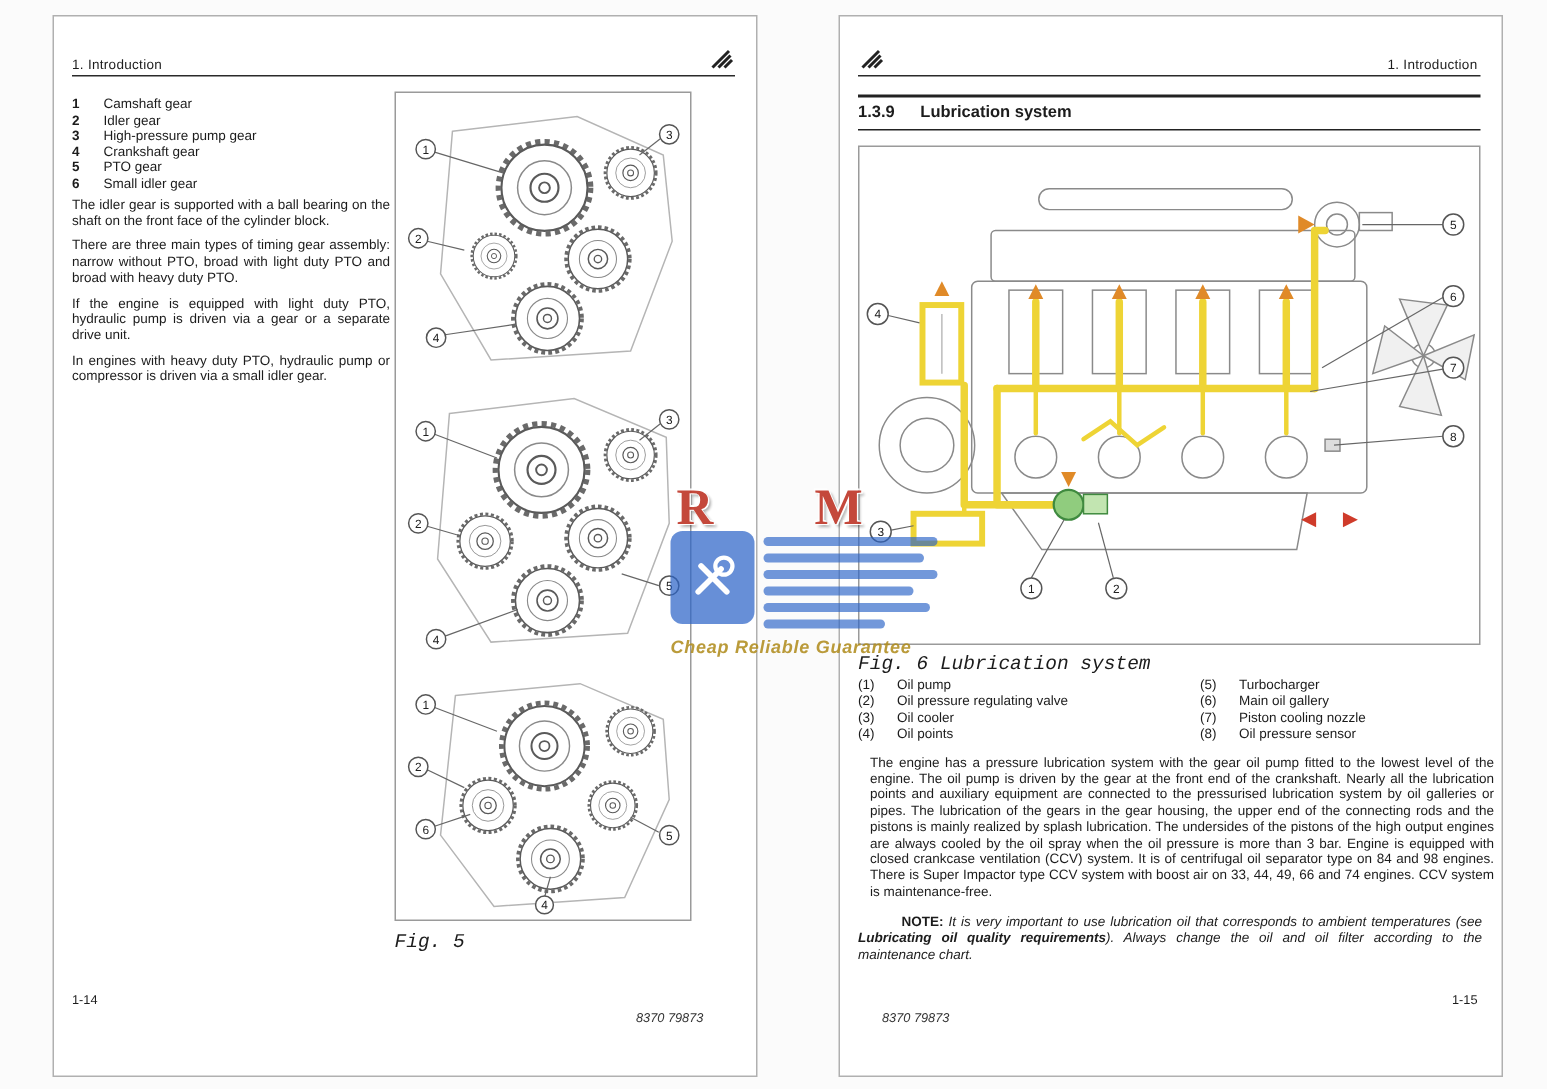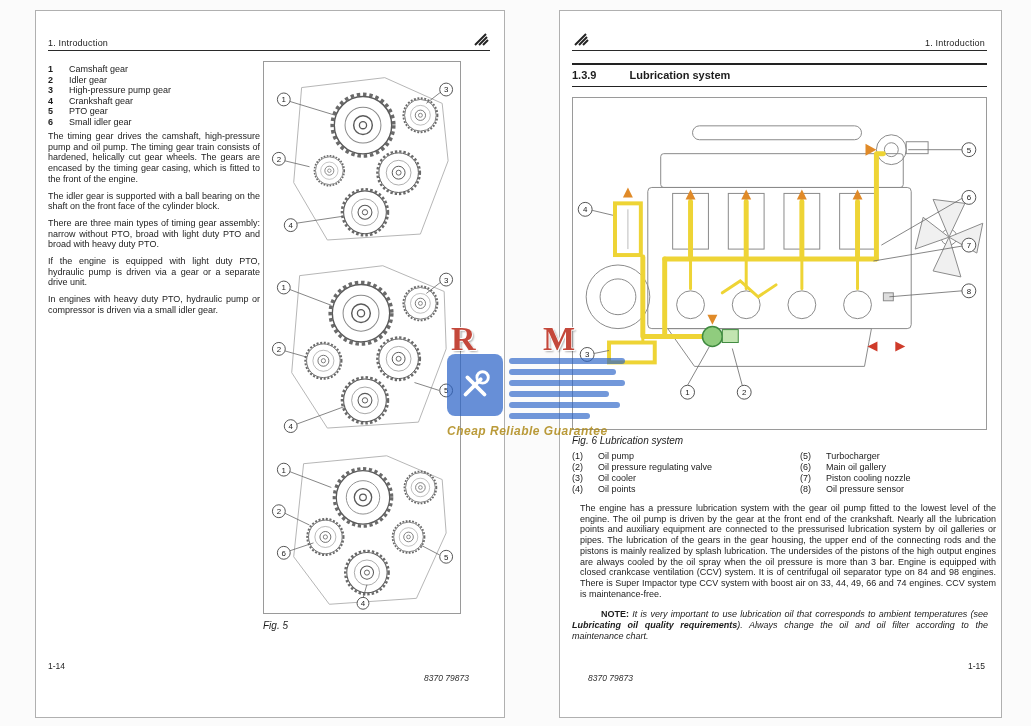--- a/index.html
+++ b/index.html
@@ -23,35 +23,35 @@
   .gear-list { position:absolute; left:12px; top:53px; width:212px; font-size:9px; line-height:10.6px; }
   .gl-row { display:flex; }
   .gl-num { width:21px; font-weight:bold; }
   .text-col { position:absolute; left:12px; top:120px; width:212px; }
   .body-p { font-size:9px; line-height:10.7px; text-align:justify; margin-bottom:6px; }
 
   .figure { position:absolute; border:1px solid #9a9a9a; background:#fff; }
   .fig5 { left:227px; top:50px; width:198px; height:553px; }
   .fig6 { left:12px; top:86px; width:415px; height:333px; }
   .figure svg { display:block; width:100%; height:100%; }
-  .fig-caption { position:absolute; font-size:10px; font-style:italic; }
+  .fig-caption { position:absolute; font-size:13px; font-style:italic;font-family:Liberation Mono, monospace; }
   .fig5-cap { left:227px; top:609px; }
   .fig6-cap { left:12px; top:424px; }
 
   .footer-page { position:absolute; top:650px; font-size:8.5px; }
   .page-left  .footer-page { left:12px; }
   .page-right .footer-page { right:16px; }
   .footer-code { position:absolute; top:662px; font-size:8.5px; font-style:italic; color:#333; }
   .page-left  .footer-code { left:388px; }
   .page-right .footer-code { left:28px; }
 
   
   .sec-rule-top { position:absolute; left:12px; right:14px; top:52px; height:2px; background:#222; }
   .sec-head { position:absolute; left:12px; top:58px; font-size:11px; font-weight:bold; }
-  .sec-num { margin-right:30px; }
+  .sec-num { margin-right:14px; }
   .sec-rule-bot { position:absolute; left:12px; right:14px; top:75px; height:1px; background:#222; }
 
   .legend-col { position:absolute; top:440px; font-size:9px; line-height:11px; }
   .legend-col.col1 { left:12px;  width:216px; }
   .legend-col.col2 { left:240px; width:190px; }
   .lg-row { display:flex; }
   .lg-num { width:26px; }
 
   .body-text { position:absolute; left:20px; top:492px; width:416px; font-size:9px; line-height:10.7px; text-align:justify; }
   .note { position:absolute; left:12px; top:598px; width:416px; font-size:9px; line-height:10.8px; text-align:justify; }
@@ -114,21 +114,20 @@
         <span class="gl-num">5</span>
         <span class="gl-label">PTO gear</span>
       </div>
       <div class="gl-row">
         <span class="gl-num">6</span>
         <span class="gl-label">Small idler gear</span>
       </div>
     </div>
 
     <div class="text-col">
-      <p class="body-p">The timing gear drives the camshaft, high-pressure pump and oil pump. The timing gear train consists of hardened, helically cut gear wheels. The gears are encased by the timing gear casing, which is fitted to the front of the engine.</p>
       <p class="body-p">The idler gear is supported with a ball bearing on the shaft on the front face of the cylinder block.</p>
       <p class="body-p">There are three main types of timing gear assembly: narrow without PTO, broad with light duty PTO and broad with heavy duty PTO.</p>
       <p class="body-p">If the engine is equipped with light duty PTO, hydraulic pump is driven via a gear or a separate drive unit.</p>
       <p class="body-p">In engines with heavy duty PTO, hydraulic pump or compressor is driven via a small idler gear.</p>
     </div>
 
     <div class="figure fig5">
       <svg viewBox="0 0 198 553">
         <defs>
           <g id="gearp">

